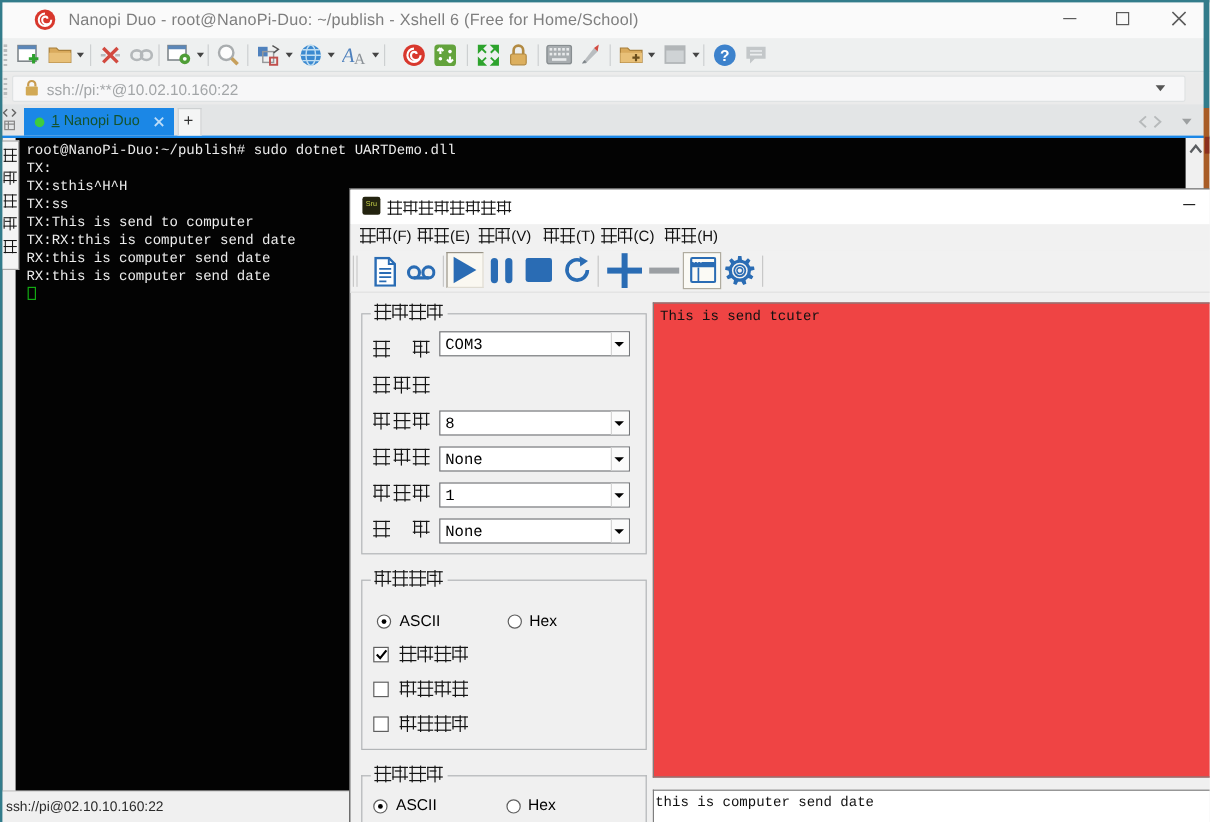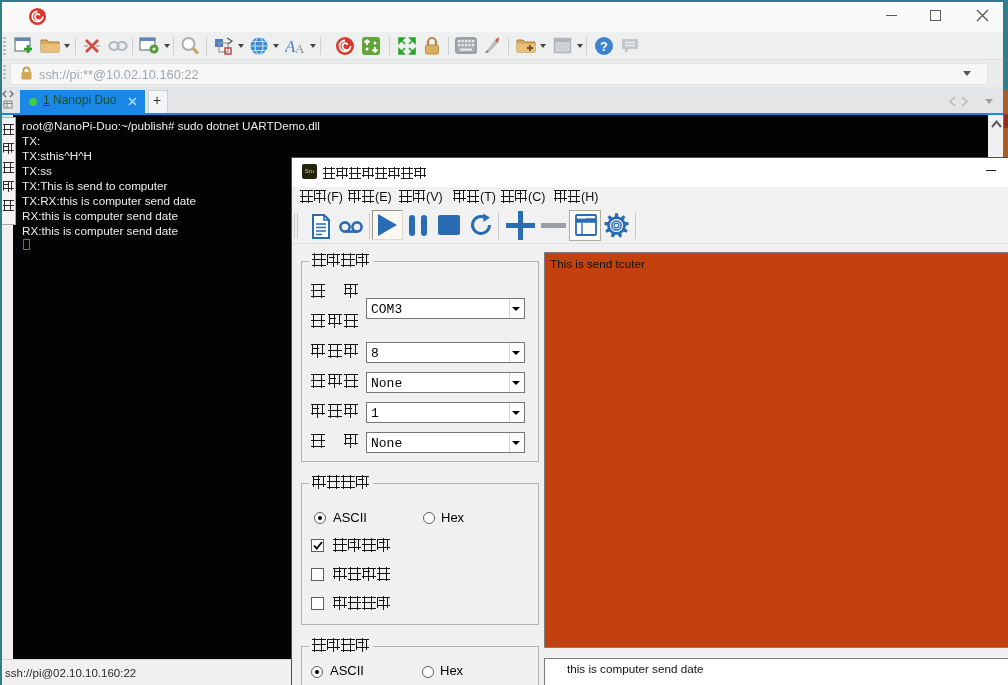--- a/index.html
+++ b/index.html
@@ -13,37 +13,38 @@
  linear-gradient(#151515,#151515) 74% 0/8% 100%;
  background-repeat:no-repeat;margin-right:1px}
 .cj.b{background:
  linear-gradient(#151515,#151515) 0 4%/100% 8%,
  linear-gradient(#151515,#151515) 0 70%/100% 8%,
  linear-gradient(#151515,#151515) 28% 30%/44% 8%,
  linear-gradient(#151515,#151515) 8% 22%/8% 78%,
  linear-gradient(#151515,#151515) 50% 0/8% 100%,
  linear-gradient(#151515,#151515) 88% 22%/8% 78%;
  background-repeat:no-repeat}
-.mono{font-family:Liberation Sans, sans-serif}
+.mono{font-family:Liberation Mono, monospace}
 .cb{left:74px;width:159px;height:21px;background:#fff;border:1px solid #747679}
 .cb .v{position:absolute;left:4px;top:2.5px;font-family:"Liberation Mono",monospace;font-size:13px;color:#000}
 .cb i{position:absolute;right:0;top:0;width:15px;height:19px;background:#fbfbfb;border-left:1px solid #d4d4d4}
 .cb b{position:absolute;right:4px;top:8px;width:0;height:0;border:4px solid transparent;border-top:4.5px solid #000;border-bottom:none}
 .sep{top:37px;width:1px;height:18px;background:#cdd0d1}
 .car{top:44px;width:0;height:0;border:3.5px solid transparent;border-top:4px solid #444;border-bottom:none}
 #toolbar .sep{top:5px}#toolbar .car{top:12px}
 </style></head>
 <body>
 <div id="wrap">
 
 <div class="abs" style="left:0;top:0;width:1008px;height:32px;background:#fafafa"></div>
 <svg class="abs" style="left:28px;top:7px" width="19" height="19" viewBox="0 0 20 20">
       <circle cx="10" cy="10" r="9" fill="#d8382d"></circle>
       <path d="M10 4.5 a5.5 5.5 0 1 0 5.5 5.5 a4 4 0 0 1 -4 4 a4 4 0 0 1 -4 -4 a2.8 2.8 0 0 1 2.8 -2.8 a1.8 1.8 0 0 1 1.8 1.8" fill="none" stroke="#fff" stroke-width="1.8"></path>
     </svg>
+<div class="abs" style="left:57px;top:9px;font-size:13.5px;color:#7e7e7e;letter-spacing:.2px">Nanopi Duo - root@NanoPi-Duo: ~/publish - Xshell 6 (Free for Home/School)</div>
 
 <div class="abs" style="left:886px;top:15px;width:11px;height:1.4px;background:#5b5b5b"></div>
 <div class="abs" style="left:930px;top:10px;width:11px;height:11px;border:1.4px solid #5b5b5b"></div>
 <svg class="abs" style="left:976px;top:9px" width="13" height="13">
       <path d="M1 1 L12 12 M12 1 L1 12" stroke="#5b5b5b" stroke-width="1.4"></path>
     </svg>
 
 <div class="abs" id="toolbar" style="left:0;top:32px;width:1008px;height:28px;background:#eef0f0;border-bottom:1px solid #dadedf">
 <div class="abs" style="left:3px;top:5px;width:3px;height:18px;background:repeating-linear-gradient(#b9bcbd 0 2px,#eef0f0 2px 4px)"></div>
 <svg class="abs" style="left:14px;top:4px" width="20" height="20" viewBox="0 0 20 20">
@@ -292,21 +293,21 @@
           <circle cx="13.5" cy="13.5" r="2.4" fill="none" stroke="#2a6cb4" stroke-width="1.2"></circle>
         </svg>
     <div class="abs" style="left:343px;top:4px;width:1px;height:26px;background:#c8c8c8"></div>
   </div>
 
   <div class="abs" style="left:9px;top:103px;width:238px;height:201px;border:1px solid #b2b5b7"></div>
   <div class="abs" style="left:17px;top:95px;background:#f0f0f0;padding:0 3px;font-size:13.5px"><span class="cj"></span><span class="cj b"></span><span class="cj"></span><span class="cj b"></span></div>
 
   <div class="abs" style="left:19px;top:125px;font-size:14px"><span class="cj"></span></div>
   <div class="abs" style="left:52px;top:125px;font-size:14px"><span class="cj b"></span></div>
-  <div class="abs cb" style="top:140px">
+  <div class="abs cb" style="top:118px">
         <span class="v">COM3</span>
         <i></i>
         <b></b>
       </div>
   <div class="abs" style="left:19px;top:155px;font-size:14px"><span class="cj"></span><span class="cj b" style="margin-left:1.5px"></span><span class="cj" style="margin-left:1.5px"></span></div>
   <div class="abs" style="left:19px;top:185px;font-size:14px"><span class="cj b"></span><span class="cj" style="margin-left:1.5px"></span><span class="cj b" style="margin-left:1.5px"></span></div>
   <div class="abs cb" style="top:184px">
         <span class="v">8</span>
         <i></i>
         <b></b>
@@ -351,17 +352,17 @@
   <div class="abs" style="left:41px;top:438px;font-size:13.5px"><span class="cj b"></span><span class="cj"></span><span class="cj"></span><span class="cj b"></span></div>
 
   <div class="abs" style="left:9px;top:488px;width:238px;height:40px;border:1px solid #b2b5b7;border-bottom:none"></div>
   <div class="abs" style="left:17px;top:480px;background:#f0f0f0;padding:0 3px;font-size:13.5px"><span class="cj"></span><span class="cj b"></span><span class="cj"></span><span class="cj b"></span></div>
   <div class="abs" style="left:19px;top:508px;width:12px;height:12px;border:1px solid #5f5f5f;border-radius:50%;background:#fff"></div>
   <div class="abs" style="left:23px;top:512px;width:4px;height:4px;border-radius:50%;background:#000"></div>
   <div class="abs" style="left:38px;top:505px;font-size:13px">ASCII</div>
   <div class="abs" style="left:130px;top:508px;width:12px;height:12px;border:1px solid #5f5f5f;border-radius:50%;background:#fff"></div>
   <div class="abs" style="left:148px;top:505px;font-size:13px">Hex</div>
 
-  <div class="abs mono" style="left:252px;top:94px;width:465px;height:396px;background:#c2410c;border:1.5px solid #7e7e7e;border-right:none;font-size:11.7px;line-height:14px;padding:4px 0 0 5px;color:#111">This is send tcuter</div>
-
-  <div class="abs mono" style="left:252px;top:500px;width:465px;height:28px;background:#fff;border:1.5px solid #7e7e7e;border-right:none;border-bottom:none;font-size:11.7px;padding:3px 0 0 22px;color:#111">this is computer send date</div>
+  <div class="abs mono" style="left:252px;top:94px;width:465px;height:396px;background:#ef4444;border:1.5px solid #7e7e7e;border-right:none;font-size:11.7px;line-height:14px;padding:4px 0 0 5px;color:#111">This is send tcuter</div>
+
+  <div class="abs mono" style="left:252px;top:500px;width:465px;height:28px;background:#fff;border:1.5px solid #7e7e7e;border-right:none;border-bottom:none;font-size:11.7px;padding:3px 0 0 1px;color:#111">this is computer send date</div>
 </div>
 
 </div>
 </body></html>

